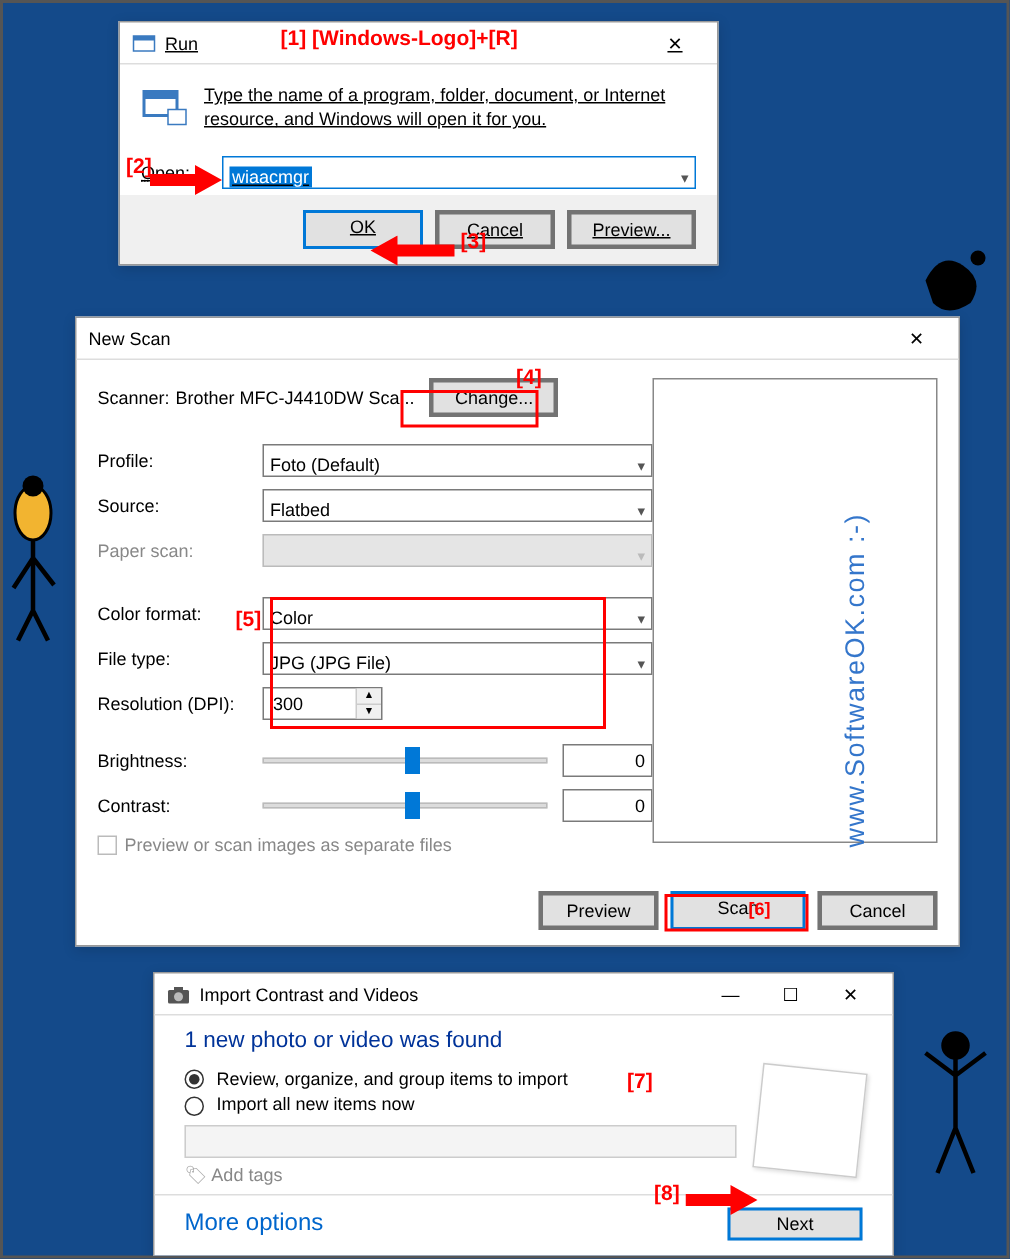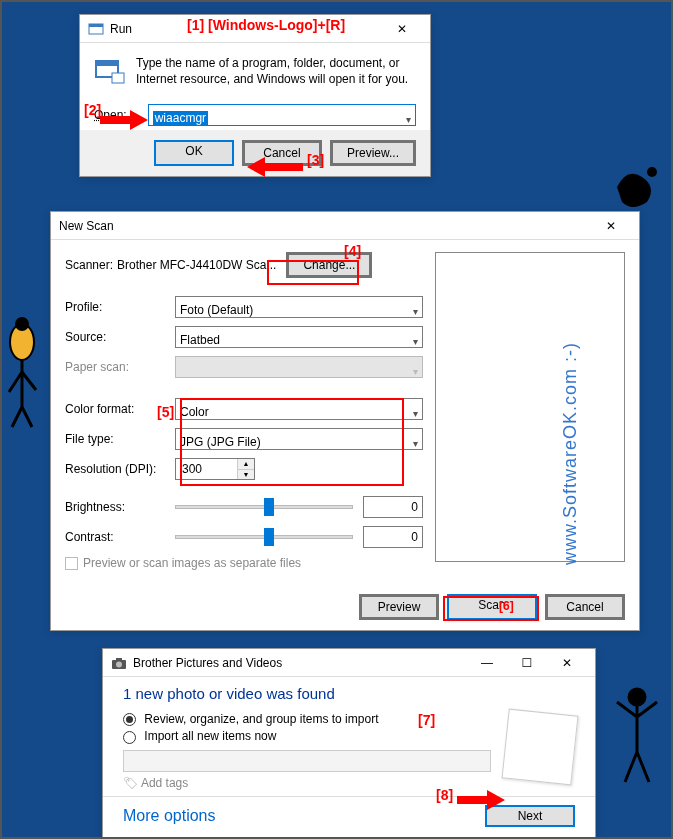--- a/index.html
+++ b/index.html
@@ -33,21 +33,21 @@
   .radio.checked::after { content: ""; width: 7px; height: 7px; background: #333; border-radius: 50%; position: absolute; top: 2px; left: 2px; }
   .link { color: #0066cc; cursor: pointer; }
   .watermark { position: absolute; writing-mode: vertical-rl; transform: rotate(180deg); color: #2a6fc9; font-size: 18px; font-family: Arial; right: 90px; top: 340px; letter-spacing: 1px; opacity: 0.95; pointer-events:none; }
   .disabled { color: #888; }
   .disabled .combo, .combo.disabled { background: #e5e5e5; border-color: #bbb; }
   .redarrow-svg { fill: #ff0000; }
 </style>
 </head>
 <body>
 
-<div class="window" style="left:77px; top:12px; width:352px;">
+<div class="window" style="left:77px; top:12px; width:400px;text-decoration:underline;">
   <div class="titlebar">
     <span class="title-icon">
       <svg width="16" height="16" viewBox="0 0 16 16">
           <rect x="1" y="3" width="14" height="10" fill="#fff" stroke="#3a7ac0"></rect>
           <rect x="1" y="3" width="14" height="3" fill="#3a7ac0"></rect>
         </svg>
     </span>
     <span>Run</span>
     <span class="spacer"></span>
     <span class="win-btn close-btn">✕</span>
@@ -77,21 +77,21 @@
     <span class="btn">Preview...</span>
   </div>
 </div>
 
 <div class="window" style="left:48px; top:209px; width:590px;">
   <div class="titlebar">
     <span>New Scan</span>
     <span class="spacer"></span>
     <span class="win-btn close-btn">✕</span>
   </div>
-  <div class="body" style="position:relative; display:flex; gap:12px; padding-bottom:6px;">
+  <div class="body" style="position:relative; display:flex; gap:0; padding-bottom:6px;">
 
     <div style="flex:1;">
       <div class="row" style="margin-bottom:18px;">
         <span style="margin-right:4px;">Scanner:</span>
         <span style="margin-right:10px;">Brother MFC-J4410DW Sca...</span>
         <span class="btn" style="min-width:80px;">Change...</span>
       </div>
 
       <div class="row">
         <span class="lbl">Profile:</span>
@@ -182,21 +182,21 @@
 
 <div class="window" style="left:100px; top:646px; width:494px;">
   <div class="titlebar">
     <span class="title-icon">
       <svg width="16" height="16" viewBox="0 0 16 16">
           <rect x="1" y="5" width="14" height="9" rx="1" fill="#555"></rect>
           <circle cx="8" cy="9.5" r="3" fill="#bbb"></circle>
           <rect x="5" y="3" width="6" height="3" fill="#555"></rect>
         </svg>
     </span>
-    <span>Brother Pictures and Videos</span>
+    <span>Import Contrast and Videos</span>
     <span class="spacer"></span>
     <span class="win-btn">—</span>
     <span class="win-btn">☐</span>
     <span class="win-btn close-btn">✕</span>
   </div>
   <div class="body" style="position:relative; padding: 8px 20px 6px 20px;">
     <div style="color:#003399; font-size:15px; margin-bottom:10px;">1 new photo or video was found</div>
 
     <div style="display:flex; gap:14px;">
       <div style="flex:1;">

